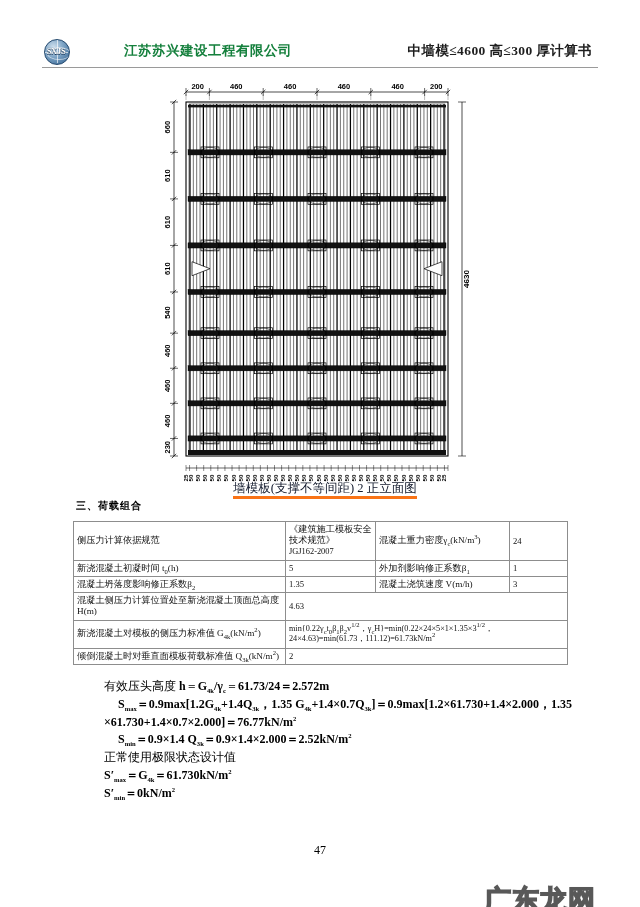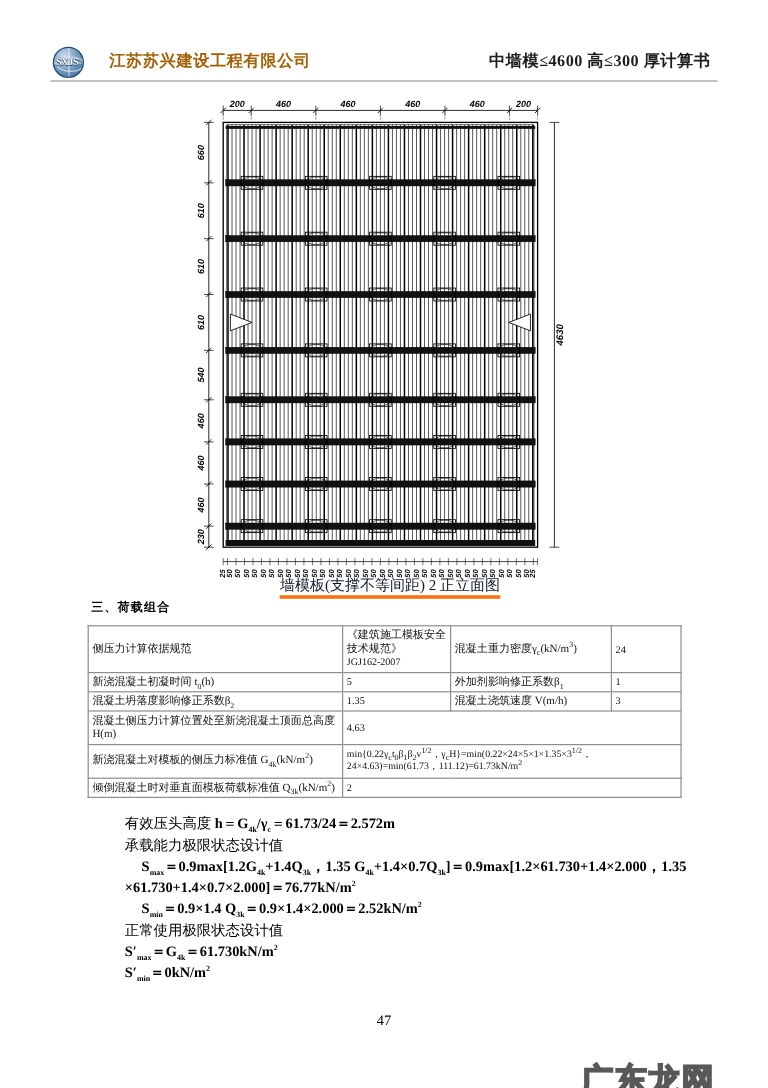--- a/index.html
+++ b/index.html
@@ -85,22 +85,23 @@
     font-size: 8.5px;
     letter-spacing: -0.3px;
     color: #ffffff;
     text-shadow: 0 0 1px #1d3c5c, 0 1px 0 #1d3c5c;
     z-index: 3;
   }
   #company-name {
     font-size: 13.5px;
     font-weight: 600;
     letter-spacing: .5px;
-    color: #a16207;
+    color: #15803d;
     white-space: nowrap;
+    margin-left: 33px;
   }
   #doc-title {
     margin-left: auto;
     font-size: 13.5px;
     font-weight: 600;
     letter-spacing: .4px;
     color: #1e1e1e;
     white-space: nowrap;
     padding-right: 6px;
   }
@@ -113,21 +114,20 @@
     border-top: 1px solid #9a9a9a;
   }
 
   
   #drawing {
     position: absolute;
     left: 160px;
     top: 74px;
     width: 330px;
     height: 410px;
-    font-style: italic;
   }
   #dwg-svg { display: block; }
 
   #figure-caption {
     position: absolute;
     left: 160px;
     top: 480px;
     width: 330px;
     text-align: center;
     font-size: 12.5px;
@@ -606,21 +606,20 @@
     </tr>
     <tr style="height:15px">
       <td>倾倒混凝土时对垂直面模板荷载标准值 Q<sub>3k</sub>(kN/m<sup>2</sup>)</td>
       <td class="num" colspan="3">2</td>
     </tr>
   </tbody>
 </table>
 
 <div id="calc-block">
   <div class="line">有效压头高度 <b>h</b>＝<b>G<sub>4k</sub>/γ<sub>c</sub></b>＝<b>61.73/24＝2.572m</b></div>
-  <div class="line">承载能力极限状态设计值</div>
   <div class="line indent"><b>S<sub>max</sub>＝0.9max[1.2G<sub>4k</sub>+1.4Q<sub>3k</sub>，1.35 G<sub>4k</sub>+1.4×0.7Q<sub>3k</sub>]＝0.9max[1.2×61.730+1.4×2.000，1.35</b></div>
   <div class="line"><b>×61.730+1.4×0.7×2.000]＝76.77kN/m<sup>2</sup></b></div>
   <div class="line indent"><b>S<sub>min</sub>＝0.9×1.4 Q<sub>3k</sub>＝0.9×1.4×2.000＝2.52kN/m<sup>2</sup></b></div>
   <div class="line">正常使用极限状态设计值</div>
   <div class="line"><b>S′<sub>max</sub>＝G<sub>4k</sub>＝61.730kN/m<sup>2</sup></b></div>
   <div class="line"><b>S′<sub>min</sub>＝0kN/m<sup>2</sup></b></div>
 </div>
 
 <div id="page-number">47</div>
 <div id="watermark">广东龙网</div>

